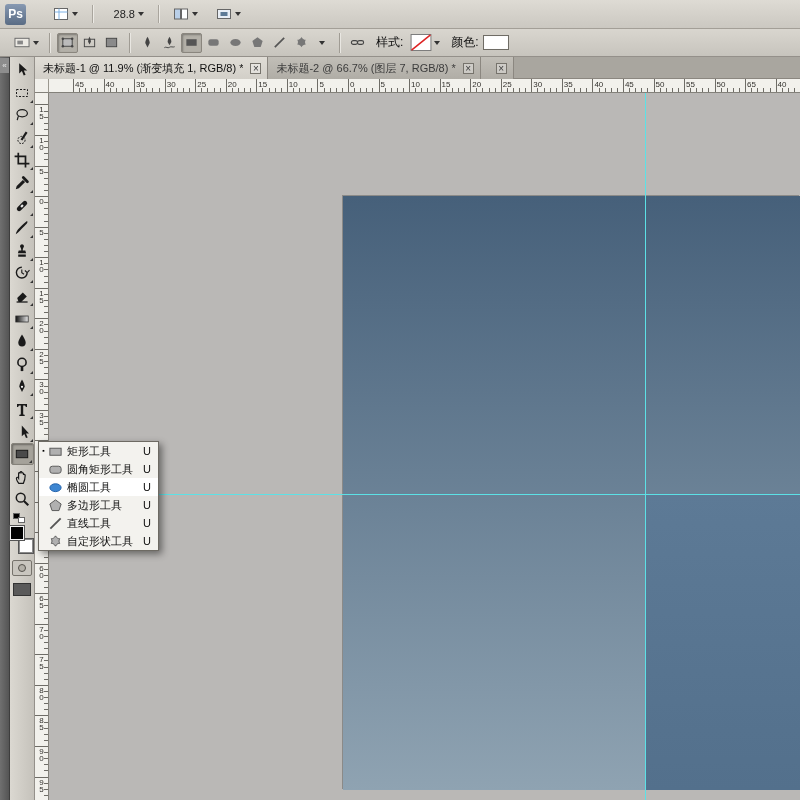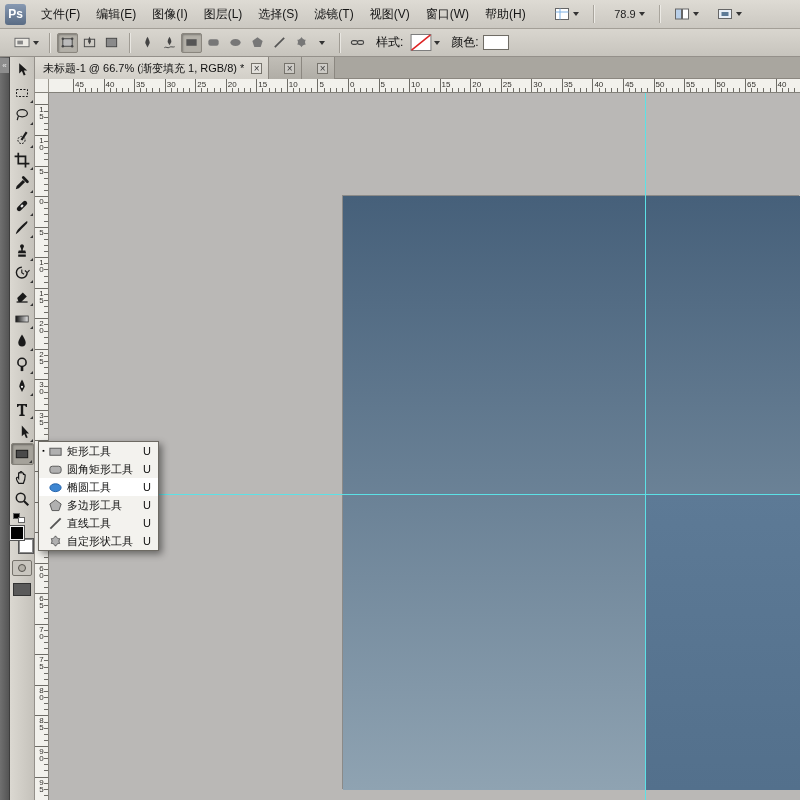--- a/index.html
+++ b/index.html
@@ -103,44 +103,33 @@
   .fly-label{flex:1;white-space:nowrap;overflow:hidden;}
   .fly-key{width:11px;flex:none;color:#111;}
 </style>
 </head>
 <body>
 
 <div class="app">
 
   <div class="menubar">
     <div class="ps-logo">Ps</div>
-    <div class="menu-items">
-        <div class="menu-item">文件(F)</div>
-        <div class="menu-item">编辑(E)</div>
-        <div class="menu-item">图像(I)</div>
-        <div class="menu-item">图层(L)</div>
-        <div class="menu-item">选择(S)</div>
-        <div class="menu-item">滤镜(T)</div>
-        <div class="menu-item">视图(V)</div>
-        <div class="menu-item">窗口(W)</div>
-        <div class="menu-item">帮助(H)</div>
-      </div>
     <div class="mb-right">
       <div class="mb-btn">
         <span class="mb-icon">
             <svg viewBox="0 0 16 16">
               <rect x="1.5" y="2.5" width="13" height="11" fill="#fff" stroke="#666"></rect>
               <path d="M1.5 6h13M6 2.5v11" stroke="#7fb2e5"></path>
             </svg>
           </span>
         <span class="caret"></span>
       </div>
       <div class="mb-sep"></div>
       <div class="mb-btn">
-        <span class="zoom-text">78.9</span>
+        <span class="zoom-text">28.8</span>
         <span class="caret"></span>
       </div>
       <div class="mb-sep"></div>
       <div class="mb-btn">
         <span class="mb-icon">
             <svg viewBox="0 0 16 16">
               <rect x="1.5" y="3" width="6" height="10" fill="#b9cfe8" stroke="#666"></rect>
               <rect x="8.5" y="3" width="6" height="10" fill="#fff" stroke="#666"></rect>
             </svg>
           </span>
@@ -278,24 +267,25 @@
           </svg>
         </span>
       <span class="caret"></span>
     </div>
     <span class="ob-label">颜色:</span>
     <div class="color-swatch" style="background: rgb(255, 255, 255);"></div>
   </div>
 
   <div class="tabbar">
       <div class="tab active">
-        <span class="tab-title">未标题-1 @ 66.7% (渐变填充 1, RGB/8) *</span>
+        <span class="tab-title">未标题-1 @ 11.9% (渐变填充 1, RGB/8) *</span>
         <span class="tab-close">×</span>
       </div>
       <div class="tab">
+        <span class="tab-title">未标题-2 @ 66.7% (图层 7, RGB/8) *</span>
         <span class="tab-close">×</span>
       </div>
       <div class="tab">
         <span class="tab-close">×</span>
       </div>
     </div>
 
   <div class="dock-strip">
     <div class="dock-grip">«</div>
   </div>

